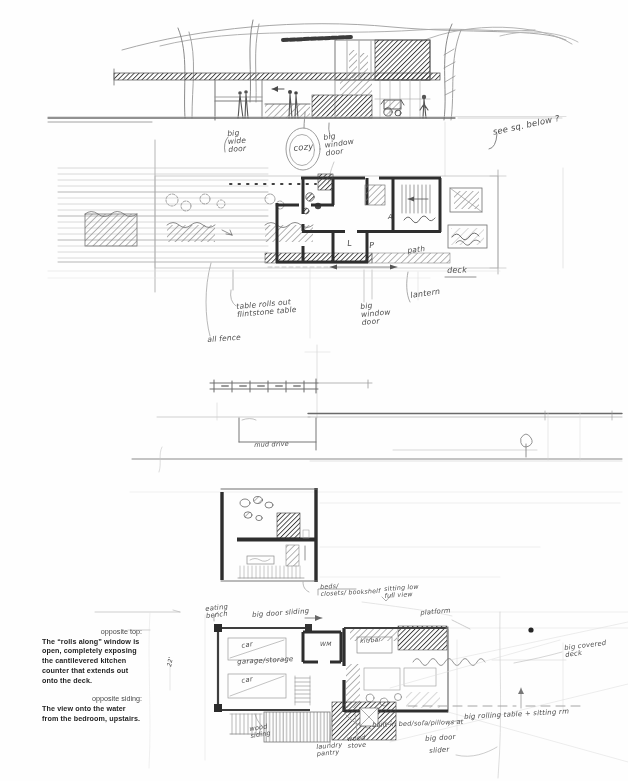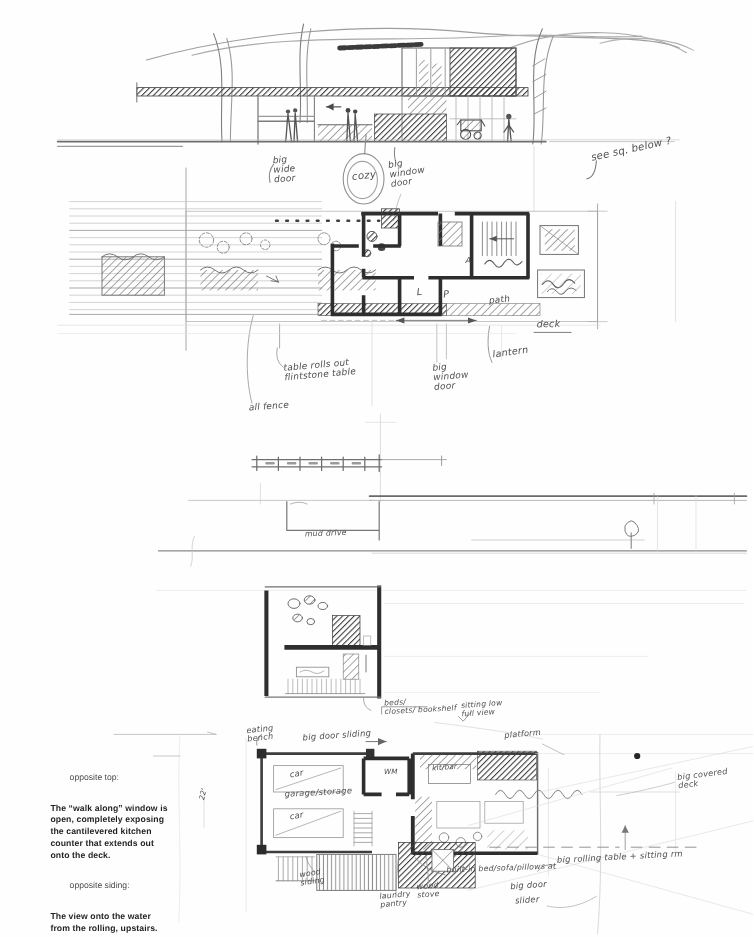--- a/index.html
+++ b/index.html
@@ -3,21 +3,21 @@
 <meta charset="utf-8">
 <style>
   html,body{margin:0;padding:0;background:#ffffff;}
   #page{position:relative;width:628px;height:781px;background:#fefefe;overflow:hidden;
         font-family:"Liberation Sans",sans-serif;}
   #art{position:absolute;left:0;top:0;}
   .hw{position:absolute;font-family:"DejaVu Sans",sans-serif;font-style:italic;
       color:#4e4e4e;font-size:7.5px;line-height:1.08;white-space:pre-line;
       transform-origin:left top;letter-spacing:0.2px;}
   .caption{position:absolute;left:42px;top:627px;width:100px;}
-  .cap-label{font-size:7.2px;line-height:9.7px;color:#4a4a4a;margin:16px;}
+  .cap-label{font-size:7.2px;line-height:9.7px;color:#4a4a4a;margin:0;text-align:right;}
   .cap-body{font-size:7.2px;line-height:9.7px;font-weight:bold;color:#1f1f1f;
             margin:0 0 9px 0;letter-spacing:0.1px;}
 </style>
 </head>
 <body>
 
 <div id="page">
 
 <svg id="art" width="628" height="781" viewBox="0 0 628 781">
 <defs>
@@ -325,18 +325,18 @@
 <span class="hw" style="left:429px;top:748px;font-size:7px;transform:rotate(-4deg)">slider</span>
 <span class="hw" style="left:249px;top:726px;font-size:6.5px;transform:rotate(-8deg)">wood
 siding</span>
 <span class="hw" style="left:316px;top:744px;font-size:6.5px;transform:rotate(-5deg)">laundry
 pantry</span>
 <span class="hw" style="left:347px;top:736px;font-size:6.5px;transform:rotate(-4deg)">wood
 stove</span>
 
 <div class="caption">
   <p class="cap-label">opposite top:</p>
-  <p class="cap-body">The “walk along” window is open, completely exposing the cantilevered kitchen counter that extends out onto the deck.</p>
+  <p class="cap-body">The “rolls along” window is open, completely exposing the cantilevered kitchen counter that extends out onto the deck.</p>
   <p class="cap-label">opposite siding:</p>
-  <p class="cap-body">The view onto the water from the rolling, upstairs.</p>
+  <p class="cap-body">The view onto the water from the bedroom, upstairs.</p>
 </div>
 
 </div>
 
 </body></html>

